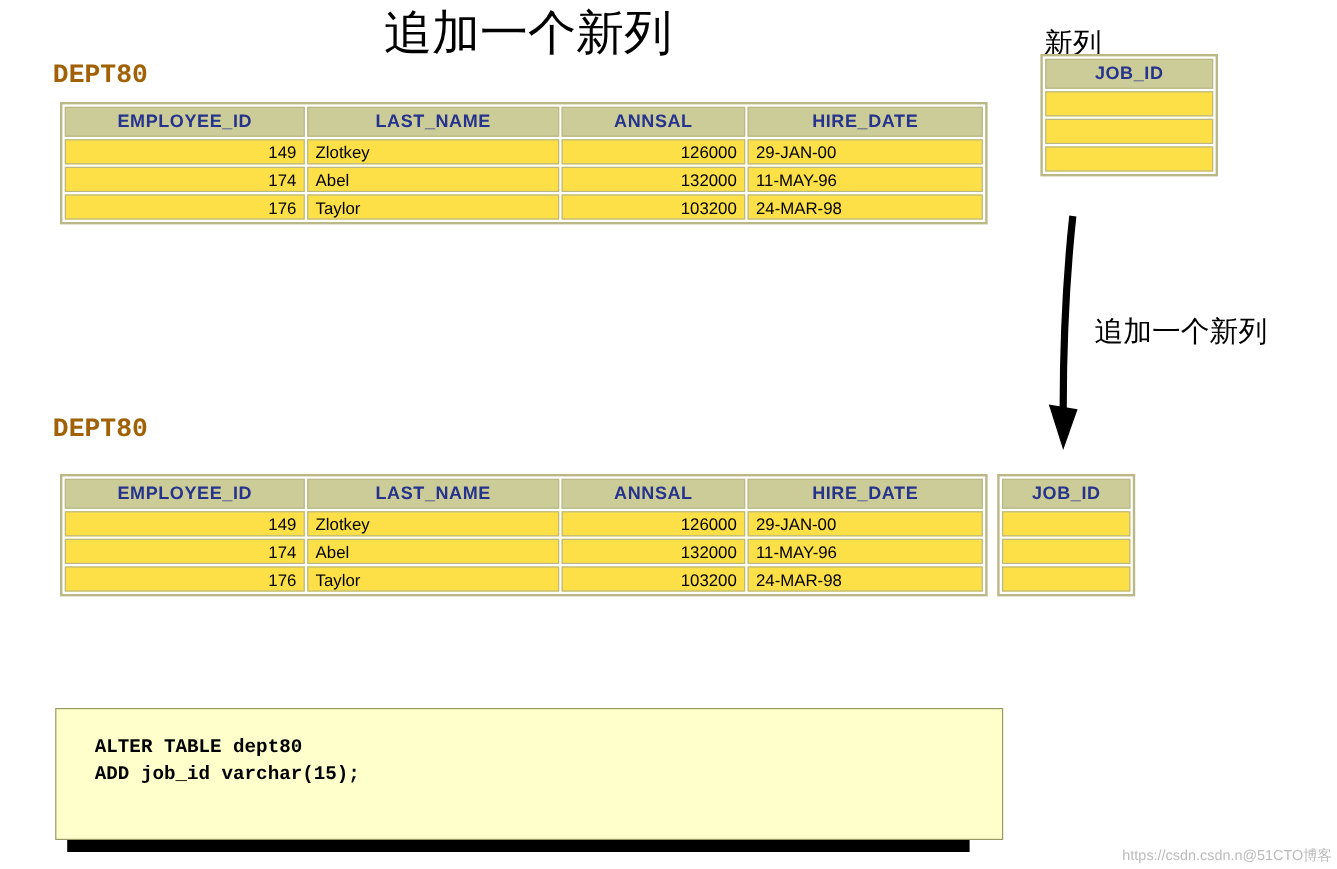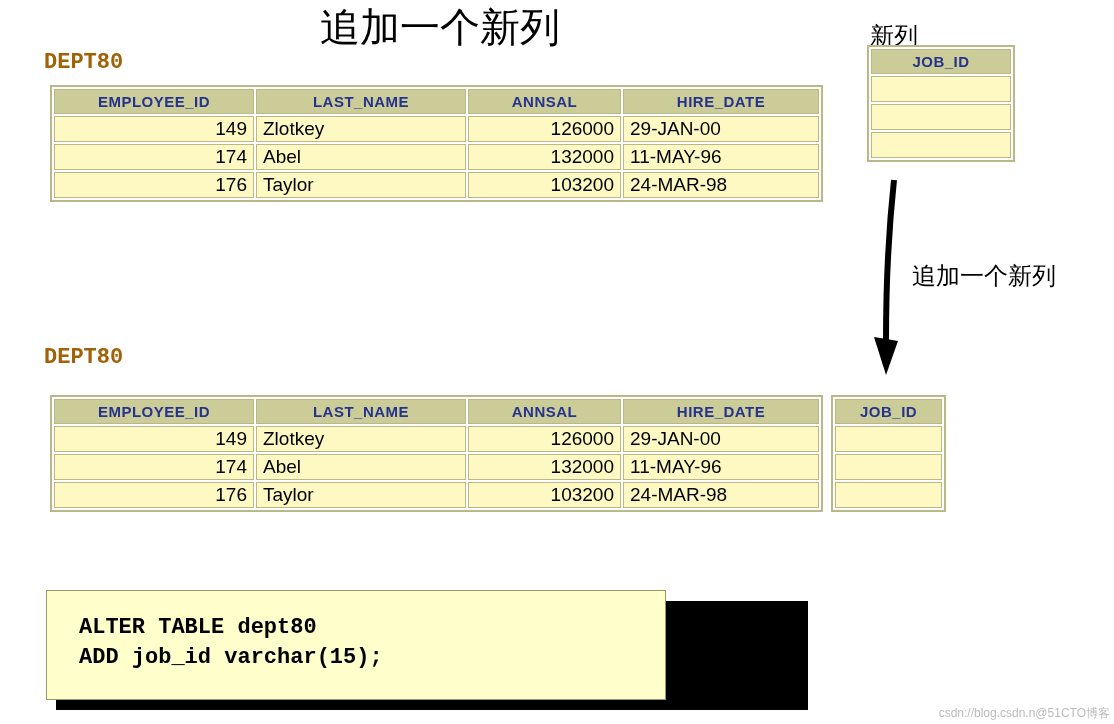--- a/index.html
+++ b/index.html
@@ -51,25 +51,25 @@
     font-weight: bold;
     padding: 3px 24px;
     border: 1px solid #bab887;
     height: 22px;
     text-align: center;
     letter-spacing: 0.5px;
   }
   table.db td {
     border: 1px solid #bab887;
     padding: 1px 6px;
-    font-size: 19px;
+    font-size: 14px;
     font-family: Arial, sans-serif;
     height: 21px;
     color: #000;
-    background: #fef9c3;
+    background: #fde047;
   }
   td.num { text-align: right; }
   td.txt { text-align: left; margin-left: 18px; }
   
   .tbl-jobid-top { position: absolute; left: 867px; top: 45px; }
   .tbl-main-top  { position: absolute; left: 50px;  top: 85px; }
   .tbl-main-bot  { position: absolute; left: 50px;  top: 395px; }
   .tbl-jobid-bot { position: absolute; left: 831px; top: 395px; }
   .arrow-label {
     position: absolute;
@@ -90,27 +90,27 @@
     left: 56px;
     top: 601px;
     width: 752px;
     height: 109px;
     background: #000;
   }
   .sql-box {
     position: absolute;
     left: 46px;
     top: 590px;
-    width: 620px;
+    width: 790px;
     height: 110px;
     background: #ffffcc;
     border: 1px solid #999966;
     padding: 22px 32px;
     font-family: "Courier New", monospace;
-    font-size: 22px;
+    font-size: 16px;
     font-weight: bold;
     color: #000;
     white-space: pre;
     line-height: 1.35;
   }
   .watermark {
     position: absolute;
     right: 4px;
     bottom: 2px;
     font-size: 12px;
@@ -224,13 +224,13 @@
   <tr>
         <td class="txt">&nbsp;</td>
       </tr>
 </tbody>
   </table>
 
 <div class="sql-shadow"></div>
 <div class="sql-box">ALTER TABLE dept80
 ADD job_id varchar(15);</div>
 
-<div class="watermark">csdn://blog.csdn.n@51CTO博客</div>
+<div class="watermark">https://csdn.csdn.n@51CTO博客</div>
 
 </body></html>

